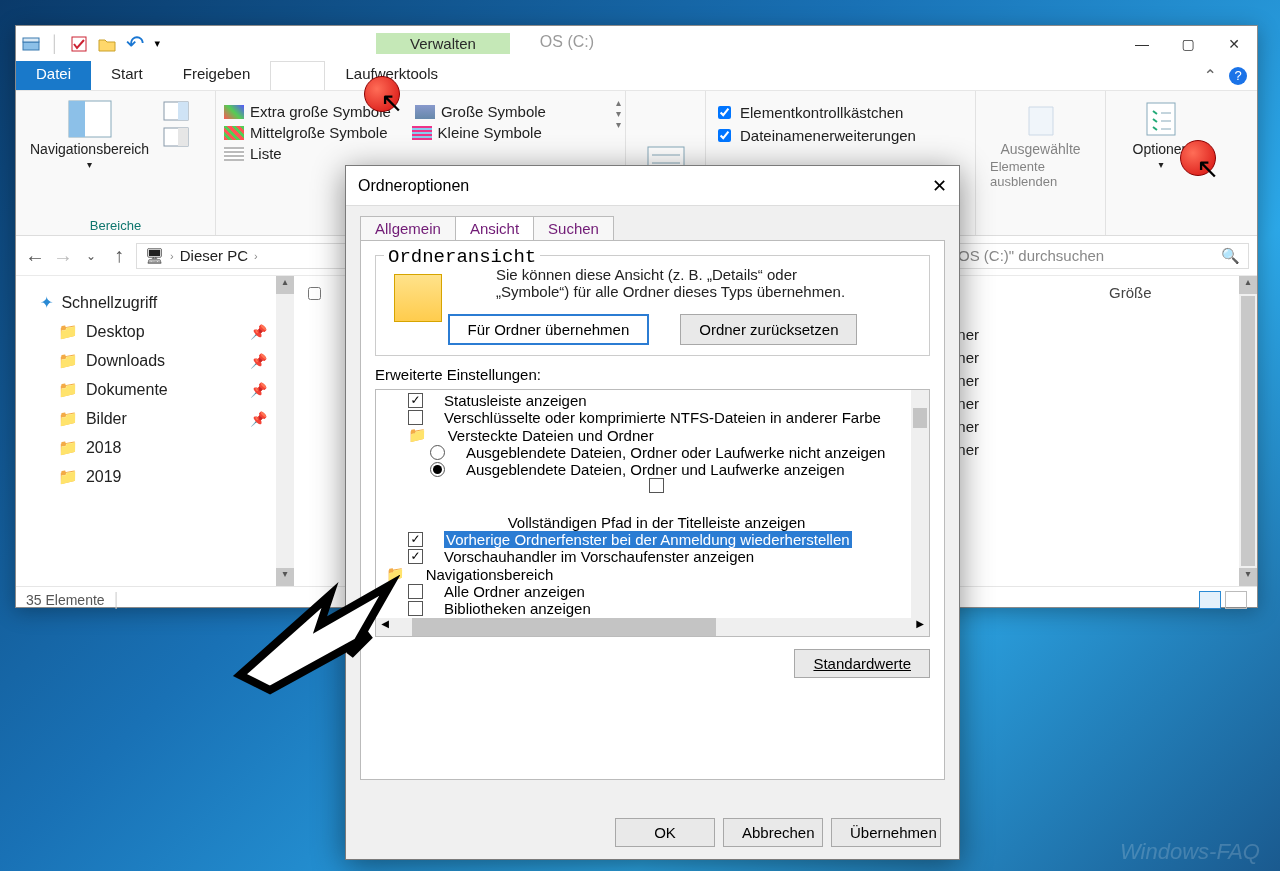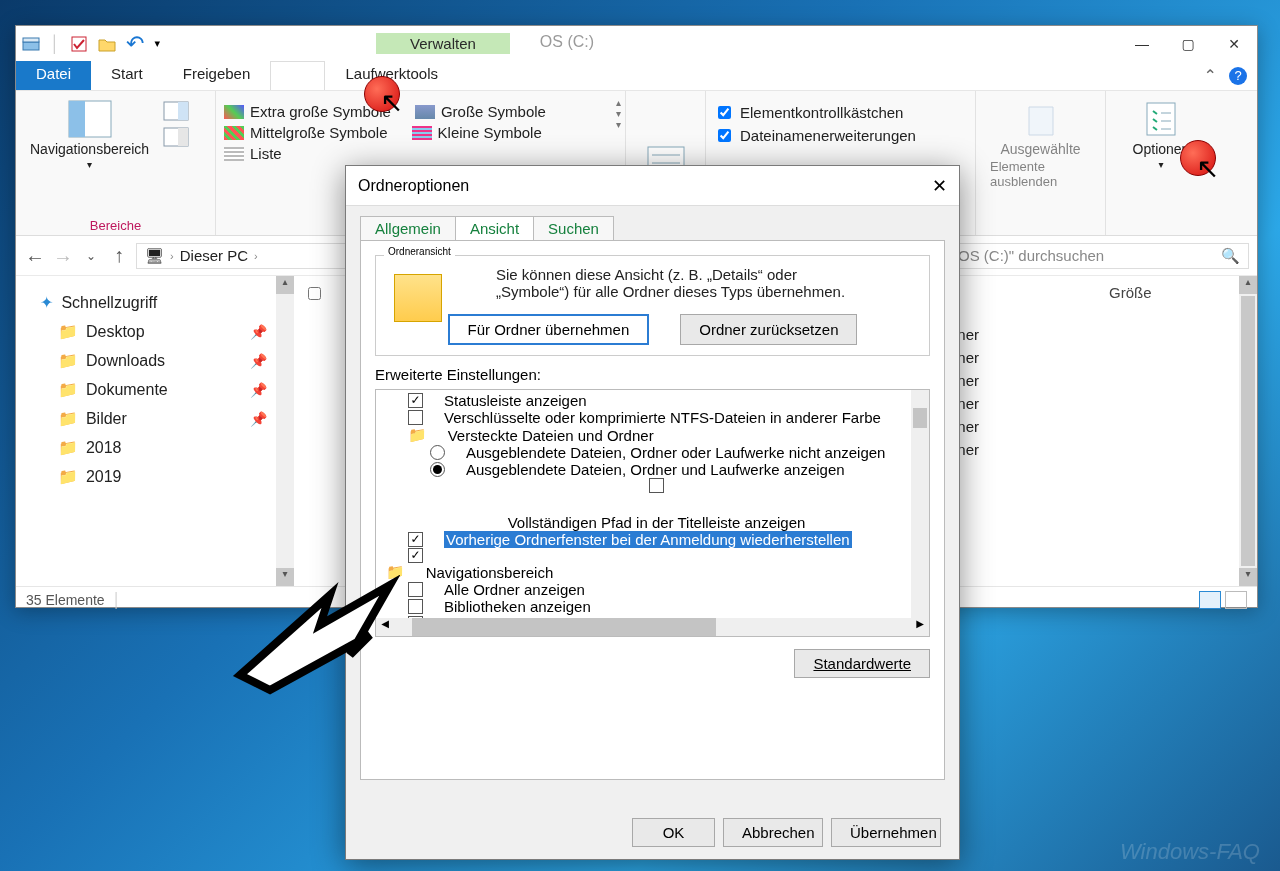--- a/index.html
+++ b/index.html
@@ -14,21 +14,21 @@
   .wtitle{color:#9a9a9a;font-size:16px;margin-left:24px;}
   .winbtns{margin-left:auto;display:flex;}
   .winbtn{width:46px;height:30px;display:flex;align-items:center;justify-content:center;font-size:14px;color:#333;}
   .menubar{height:30px;display:flex;border-bottom:1px solid #e6e6e6;}
   .mitem{padding:4px 20px;font-size:15px;color:#222;}
   .mitem.active{background:#1979ca;color:#fff;}
   .mitem.sel{background:#fff;border:1px solid #ddd;border-bottom:none;}
   .ribhelp{margin-left:auto;display:flex;gap:12px;padding-right:10px;align-items:center;}
   .ribbon{height:145px;background:#f9f9f9;border-bottom:1px solid #ddd;display:flex;}
   .ribgrp{border-right:1px solid #e2e2e2;padding:4px 8px;display:flex;flex-direction:column;position:relative;}
-  .riblbl{position:absolute;bottom:2px;left:0;right:0;text-align:center;font-size:13px;color:#be185d;}
+  .riblbl{position:absolute;bottom:2px;left:0;right:0;text-align:center;font-size:13px;color:#0f766e;}
   .bigbtn{display:flex;flex-direction:column;align-items:center;gap:2px;font-size:14px;color:#222;padding:4px 6px;}
   .layoutlist{display:flex;flex-direction:column;gap:4px;width:370px;padding-top:8px;}
   .layoutrow{display:flex;gap:24px;}
   .layoutitem{display:flex;align-items:center;gap:6px;font-size:15px;color:#222;}
   .smic{width:20px;height:14px;}
   .chkline{display:flex;align-items:center;gap:6px;font-size:15px;color:#222;padding:2px 0;}
   .addr{height:40px;display:flex;align-items:center;gap:6px;padding:0 8px;background:#fff;border-bottom:1px solid #eaeaea;}
   .navarr{font-size:20px;color:#555;width:22px;text-align:center;}
   .crumb{display:flex;align-items:center;gap:6px;border:1px solid #ddd;padding:3px 8px;flex:1;font-size:15px;color:#222;}
   .sbox{display:flex;align-items:center;border:1px solid #ddd;padding:3px 8px;width:300px;font-size:15px;color:#888;}
@@ -43,25 +43,25 @@
   .colhdr{display:flex;font-size:15px;color:#444;}
   .status{height:26px;border-top:1px solid #e6e6e6;display:flex;align-items:center;padding:0 10px;font-size:14px;color:#555;}
   .viewsw{margin-left:auto;display:flex;gap:4px;}
   .vbtn{width:22px;height:18px;border:1px solid #bbb;}
 
   
   .dlg{position:absolute;left:345px;top:165px;width:615px;height:695px;background:#f0f0f0;border:1px solid #7a7a7a;box-shadow:0 6px 30px rgba(0,0,0,.45);}
   .dlgtitle{height:40px;display:flex;align-items:center;padding:0 12px;background:#fff;border-bottom:1px solid #ddd;font-size:16px;}
   .dlgtitle .x{margin-left:auto;font-size:18px;}
   .tabs{display:flex;padding:10px 14px 0 14px;}
-  .tab{border:1px solid #bbb;border-bottom:none;padding:3px 14px;font-size:15px;color:#15803d;background:#f7f7f7;margin-right:-1px;}
+  .tab{border:1px solid #bbb;border-bottom:none;padding:3px 14px;font-size:15px;color:#701a75;background:#f7f7f7;margin-right:-1px;}
   .tab.active{background:#fff;z-index:2;position:relative;}
   .tabpage{background:#fff;margin:0 14px;border:1px solid #bbb;padding:14px;height:540px;}
   .group{border:1px solid #ccc;padding:10px;position:relative;margin-bottom:10px;}
-  .glegend{position:absolute;top:-10px;left:8px;background:#fff;padding:0 4px;font-size:10px;}
+  .glegend{position:absolute;top:-10px;left:8px;background:#fff;padding:0 4px;font-size:19px;font-family:Liberation Mono, monospace;}
   .gtxt{font-size:15px;color:#222;margin-left:110px;}
   .gicn{position:absolute;left:18px;top:18px;width:48px;height:48px;background:linear-gradient(#ffe28a,#ffcc4d);border:1px solid #d6a400;}
   .dlgbtn{border:1px solid #a8a8a8;background:#e9e9e9;padding:5px 18px;font-size:15px;}
   .dlgbtn.pri{border:2px solid #2b7cd3;background:#fff;}
   .btnrow{display:flex;gap:31px;justify-content:center;margin-top:14px;}
   .advlbl{font-size:15px;margin:6px 0;}
   .tree{border:1px solid #bbb;height:248px;overflow:hidden;position:relative;}
   .tlist{position:absolute;left:4px;right:24px;top:2px;font-size:15px;}
   .tline{display:flex;align-items:center;gap:21px;padding:0 0;white-space:nowrap;}
   .cb{width:15px;height:15px;border:1px solid #555;display:inline-block;flex:0 0 15px;}
@@ -394,20 +394,21 @@
           <div class="tline" style="padding-left:28px;flex-direction:column;">
             <span class="cb "></span>
             <span>Vollständigen Pfad in der Titelleiste anzeigen</span>
           </div>
           <div class="tline" style="padding-left:28px;">
             <span class="cb c"></span>
             <span><span class="sel">Vorherige Ordnerfenster bei der Anmeldung wiederherstellen</span></span>
           </div>
           <div class="tline" style="padding-left:28px;">
             <span class="cb c"></span>
+            <span>Vorschauhandler im Vorschaufenster anzeigen</span>
           </div>
           <div class="tline" style="padding-left:6px;">
             <span>📁</span>
             <span>Navigationsbereich</span>
           </div>
           <div class="tline" style="padding-left:28px;">
             <span class="cb "></span>
             <span>Alle Ordner anzeigen</span>
           </div>
           <div class="tline" style="padding-left:28px;">
@@ -426,21 +427,21 @@
           <span style="width:18px;text-align:center;font-size:10px;">◀</span>
           <div class="hthumb"></div>
           <span style="margin-left:auto;width:18px;text-align:center;font-size:10px;">▶</span>
         </div>
     </div>
     <div class="defrow">
         <button class="dlgbtn">Standardwerte</button>
       </div>
   </div>
   <div class="dlgfoot">
-    <button class="dlgbtn" style="width:83px;text-align:center;">OK</button>
+    <button class="dlgbtn" style="width:100px;text-align:center;">OK</button>
     <button class="dlgbtn" style="width:100px;">Abbrechen</button>
     <button class="dlgbtn" style="width:110px;">Übernehmen</button>
   </div>
 </div>
 
 <div class="marker" style="left:364px;top:76px;"></div>
 <div class="cursor" style="left:380px;top:86px;">↖</div>
 <div class="marker" style="left:1180px;top:140px;"></div>
 <div class="cursor" style="left:1196px;top:152px;">↖</div>
 <div class="bigarrow">

